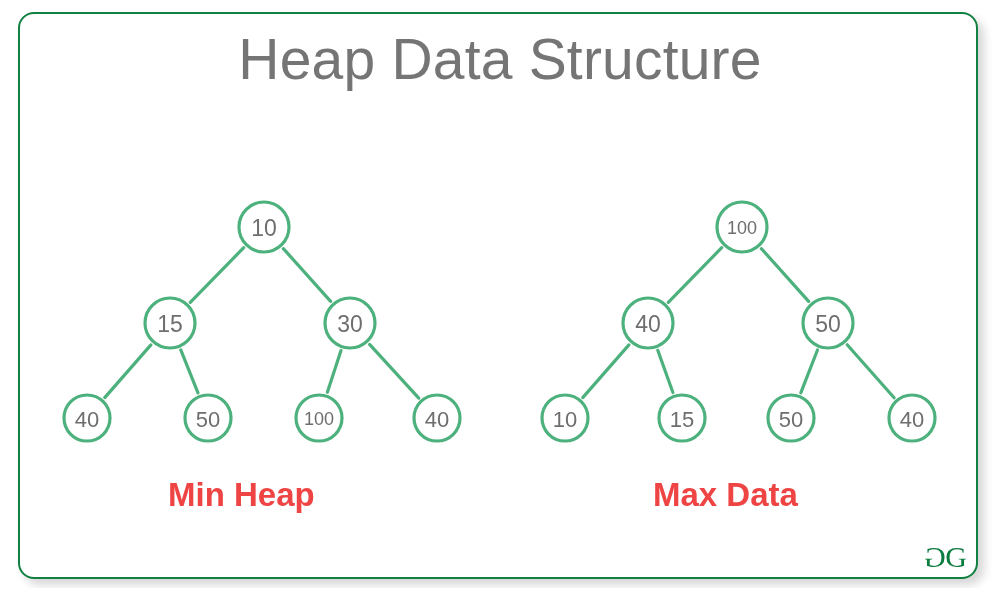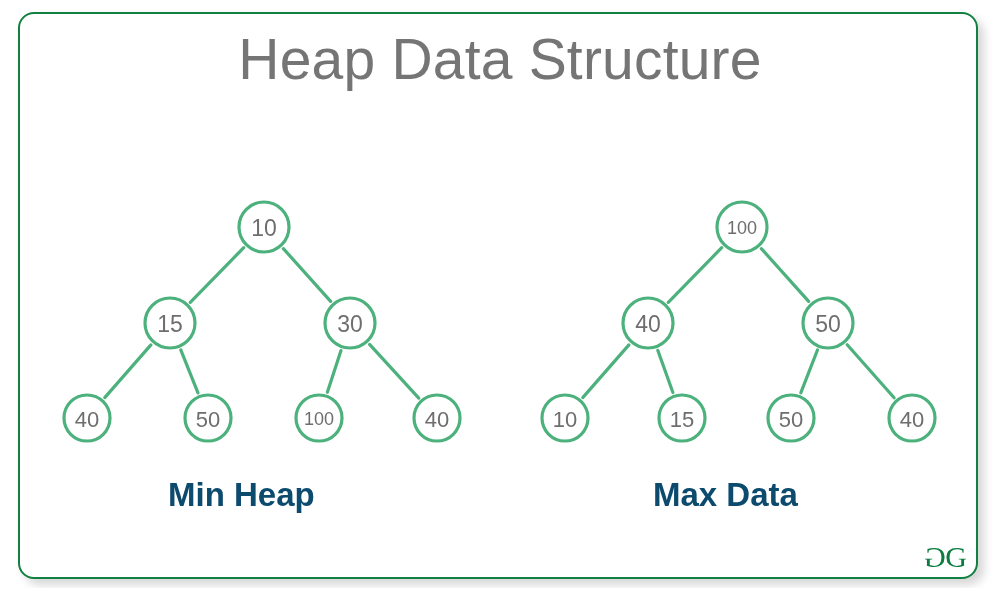--- a/index.html
+++ b/index.html
@@ -75,21 +75,21 @@
     dominant-baseline: central;
   }
   .node-label.big   { font-size: 23px; }
   .node-label.mid   { font-size: 22px; }
   .node-label.small { font-size: 18px; }
   .heap-caption {
     position: absolute;
     font-family: "Liberation Sans", sans-serif;
     font-size: 33px;
     font-weight: 700;
-    color: #0c4a6e;
+    color: #ef4444;
     white-space: nowrap;
   }
   #caption-min { left: 168px; top: 476px; }
   #caption-max { left: 653px; top: 476px; }
   #gfg-logo {
     position: absolute;
     right: 34px;
     bottom: 16px;
     font-family: "Liberation Serif", serif;
     font-size: 30px;

